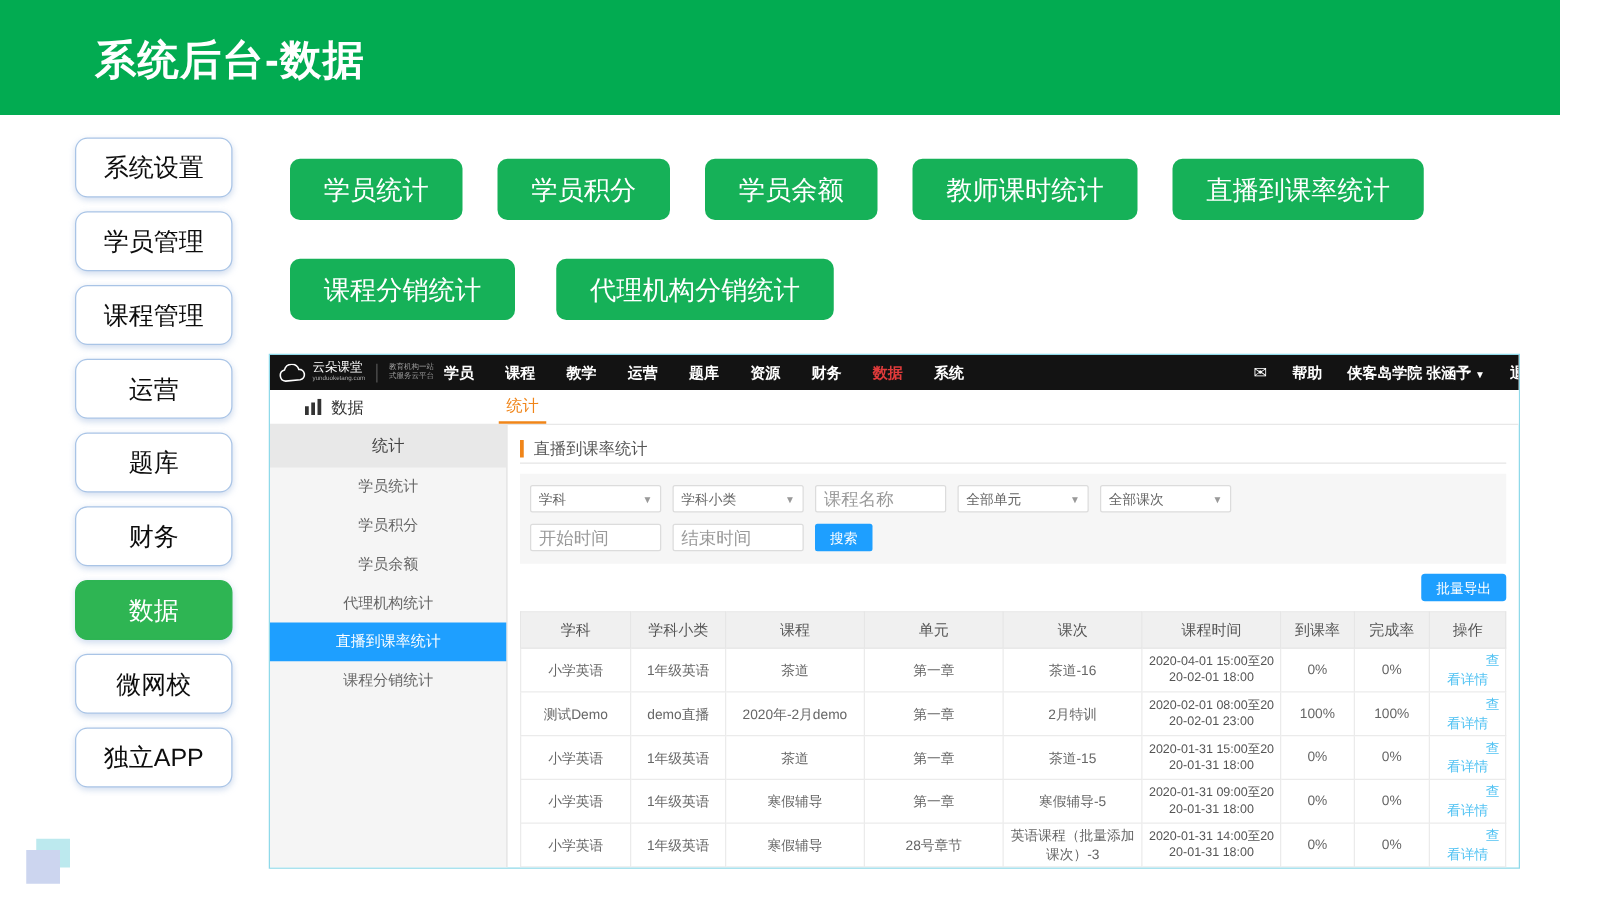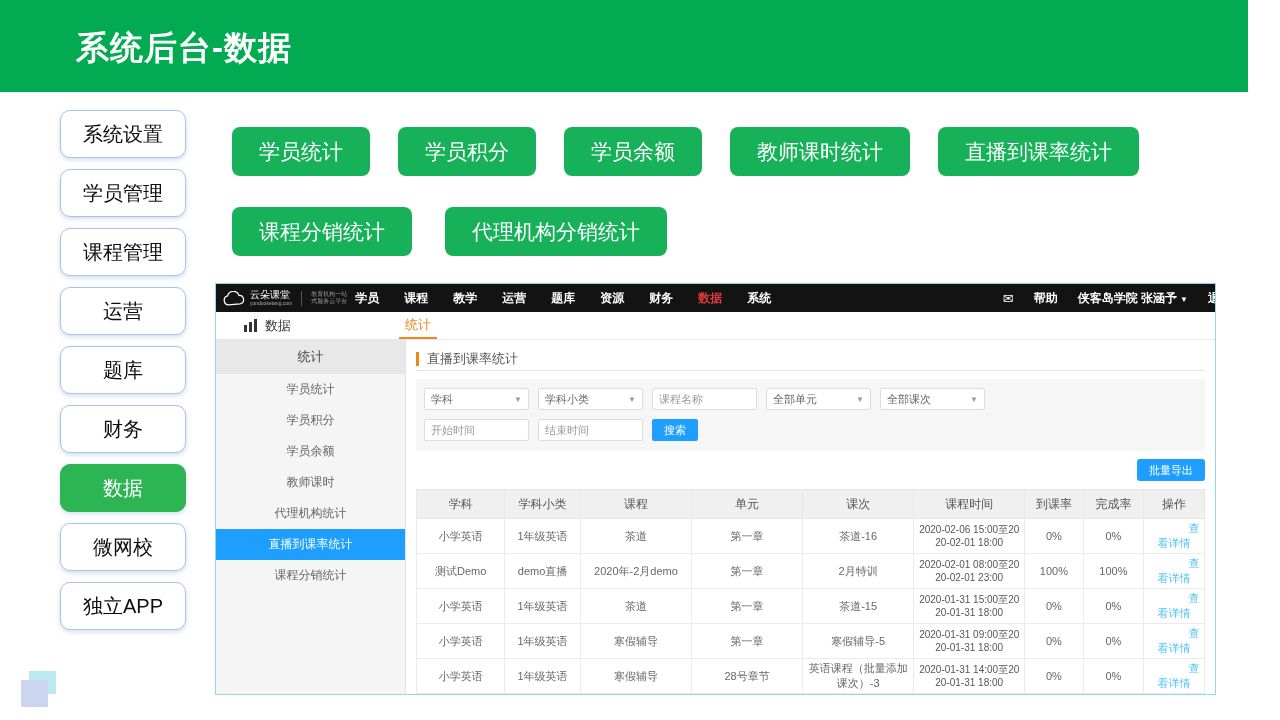--- a/index.html
+++ b/index.html
@@ -74,21 +74,21 @@
   .filter-row { display:flex; gap:9px; }
   .filter-row + .filter-row { margin-top:9px; }
   .sel {
     width:105px; height:22px; background:#fff; border:1px solid #dcdcdc; border-radius:2px;
     font-size:11px; color:#666; display:flex; align-items:center; justify-content:space-between;
     padding:0 6px; cursor:pointer;
   }
   .sel .caret { color:#999; font-size:8px; }
   .tinput {
     width:105px; height:22px; border:1px solid #dcdcdc; border-radius:2px; background:#fff;
-    font-size:11px; color:#666; padding:0 6px; font-family:inherit;
+    font-size:14px; color:#666; padding:0 6px; font-family:inherit;
   }
   .tinput::placeholder { color:#9a9a9a; }
   .search-btn { width:46px; height:22px; background:#1e9fff; color:#fff; font-size:11px; border:none; border-radius:2px; cursor:pointer; }
 
   .export-row { display:flex; justify-content:flex-end; margin:8px 0 8px 0; }
   .export-btn {
     min-width:68px; height:22px; background:#1e9fff; color:#fff; font-size:11px; border-radius:3px;
     display:flex; align-items:center; justify-content:center; padding:0 10px; cursor:pointer;
   }
 
@@ -181,21 +181,20 @@
     <div class="crumb-tab">统计</div>
   </div>
 
   <div class="app-body">
 
     <div class="app-sidebar">
       <div class="menu-header">统计</div>
       <div class="menu-item">学员统计</div>
       <div class="menu-item">学员积分</div>
       <div class="menu-item">学员余额</div>
-      <div class="menu-item">教师课时</div>
       <div class="menu-item">代理机构统计</div>
       <div class="menu-item active">直播到课率统计</div>
       <div class="menu-item">课程分销统计</div>
     </div>
 
     <div class="app-main">
       <div class="content-title">
         <span class="title-bar"></span>
         <span>直播到课率统计</span>
       </div>
@@ -256,21 +255,21 @@
             <th>操作</th>
           </tr>
         </thead>
         <tbody>
           <tr>
             <td>小学英语</td>
             <td>1年级英语</td>
             <td>茶道</td>
             <td>第一章</td>
             <td>茶道-16</td>
-            <td class="time">2020-02-06 15:00至2020-02-01 18:00</td>
+            <td class="time">2020-04-01 15:00至2020-02-01 18:00</td>
             <td>0%</td>
             <td>0%</td>
             <td><a class="detail-link">查看详情</a></td>
           </tr>
           <tr>
             <td>测试Demo</td>
             <td>demo直播</td>
             <td>2020年-2月demo</td>
             <td>第一章</td>
             <td>2月特训</td>

